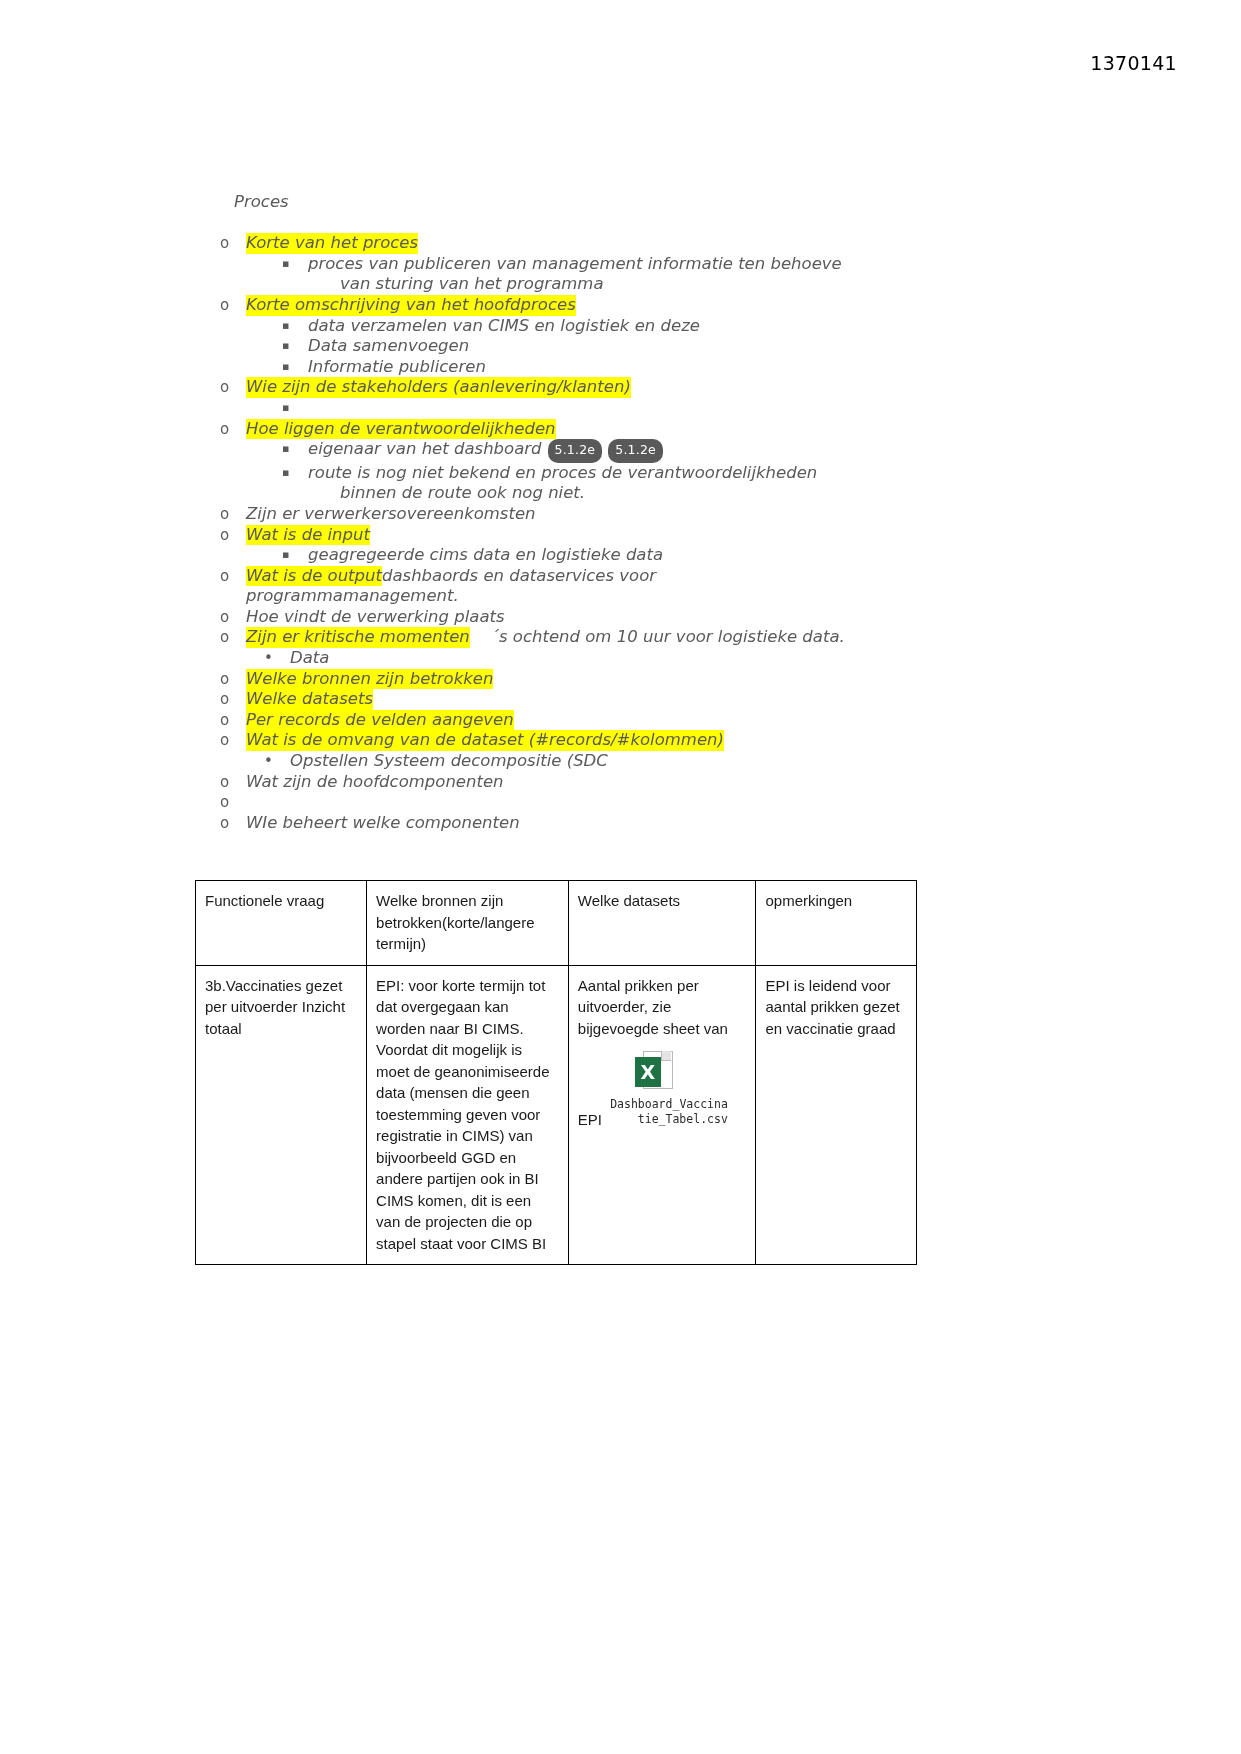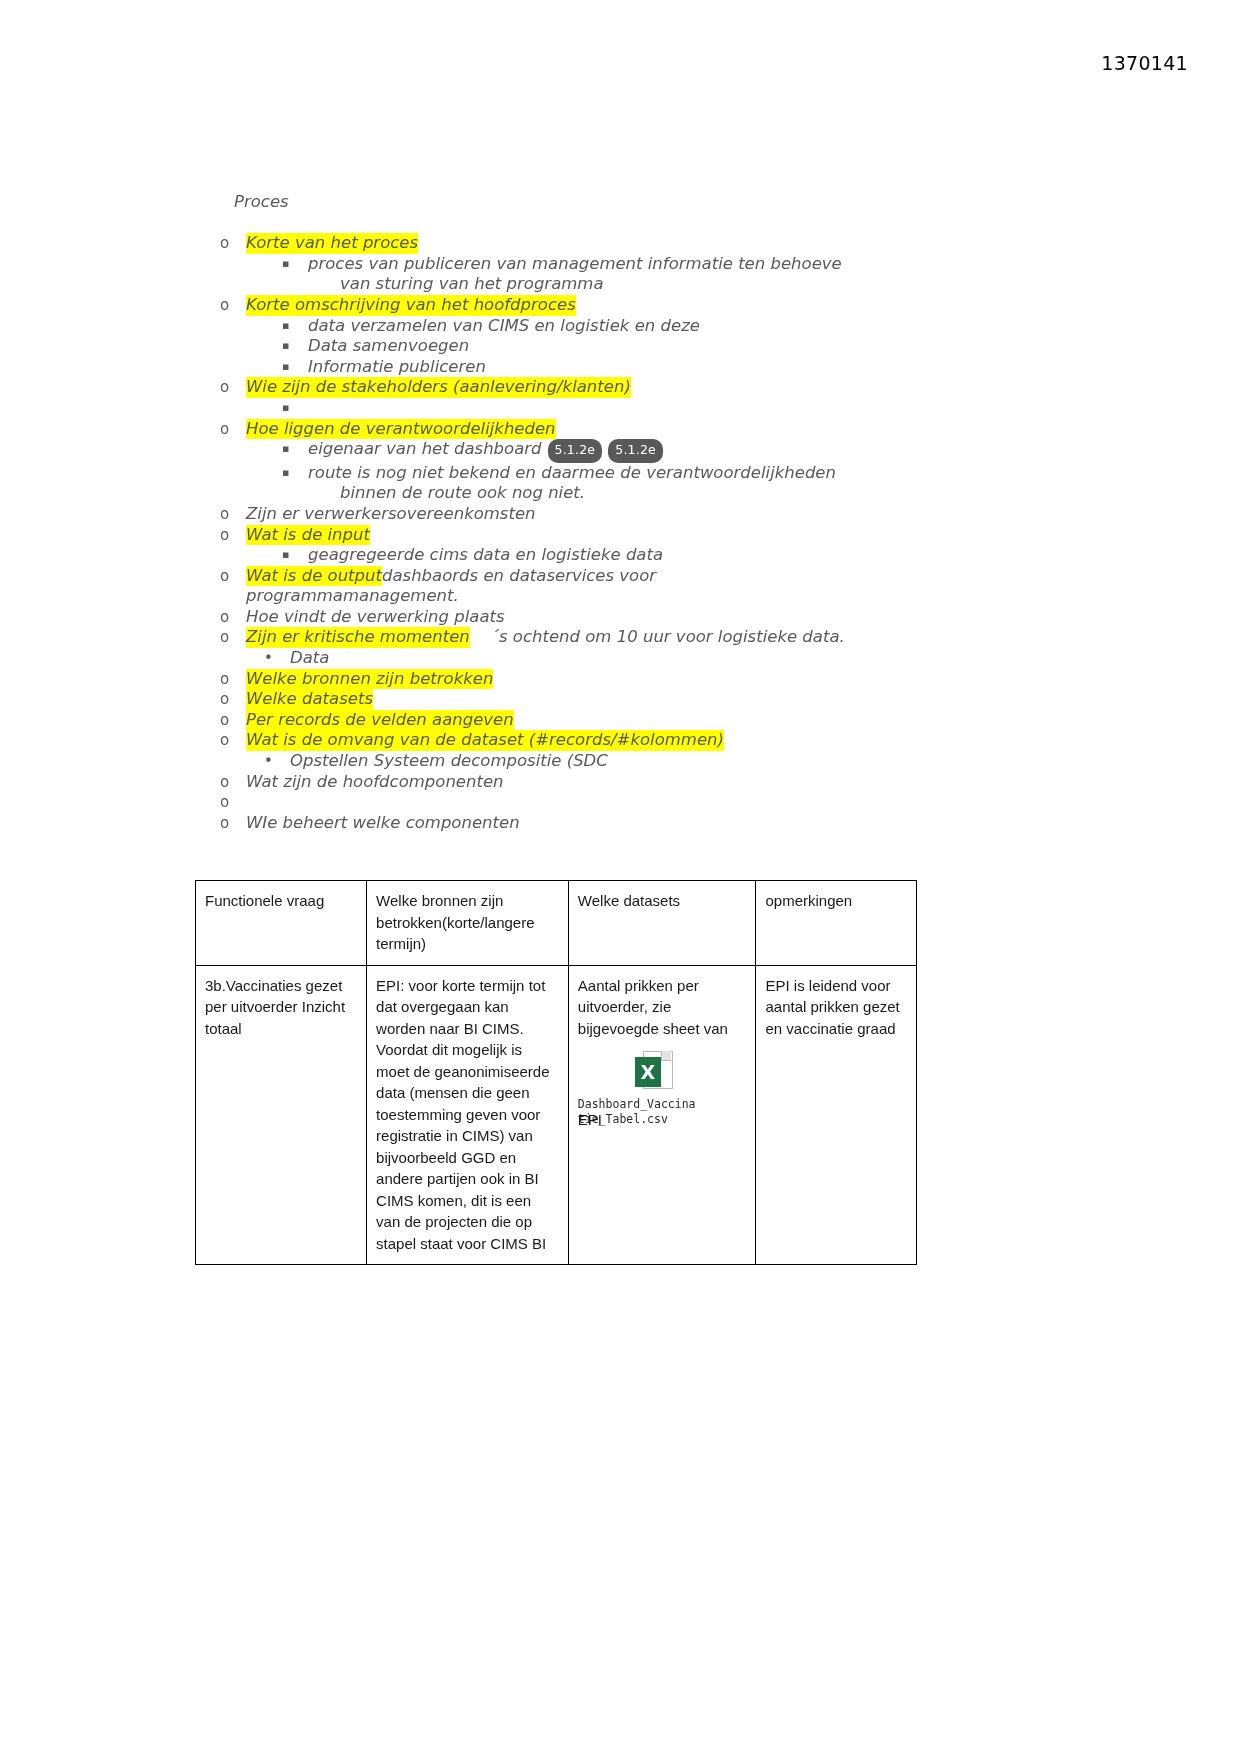--- a/index.html
+++ b/index.html
@@ -15,21 +15,21 @@
     color: #000000;
     overflow: hidden;
   }
   .page {
     position: absolute;
     inset: 0;
   }
   .doc-id {
     position: absolute;
     top: 52px;
-    right: 53px;
+    right: 64px;
     font-family: "DejaVu Sans", sans-serif;
     font-size: 19px;
     letter-spacing: 0.3px;
     color: #000;
   }
   
   .outline {
     position: absolute;
     left: 192px;
     top: 192px;
@@ -150,21 +150,21 @@
     font-weight: bold;
     font-size: 19px;
     line-height: 30px;
     text-align: center;
   }
   .xl-caption {
     font-family: "DejaVu Sans Mono", monospace;
     font-size: 11.5px;
     color: #2b2b2b;
     line-height: 15px;
-    text-align: left;
+    text-align: right;
   }
   .epi-label {
     font-family: "Liberation Sans", sans-serif;
     font-size: 15px;
     margin-top: -18px;
   }
   .cellflex { position: relative; }
 </style>
 </head>
 <body>
@@ -223,21 +223,21 @@
       <span class="txt hl">Hoe liggen de verantwoordelijkheden</span>
     </div>
     <div class="row lvl2">
       <span class="mark-sq">▪</span>
       <span class="txt">eigenaar van het dashboard</span>
       <span class="redact">5.1.2e</span>
       <span class="redact">5.1.2e</span>
     </div>
     <div class="row lvl2">
       <span class="mark-sq">▪</span>
-      <span class="txt">route is nog niet bekend en daarmee de verantwoordelijkheden</span>
+      <span class="txt">route is nog niet bekend en proces de verantwoordelijkheden</span>
     </div>
     <div class="row cont">
       <span class="txt">binnen de route ook nog niet.</span>
     </div>
 
     <div class="row lvl1">
       <span class="mark-circ">o</span>
       <span class="txt">Zijn er verwerkersovereenkomsten</span>
     </div>
 

